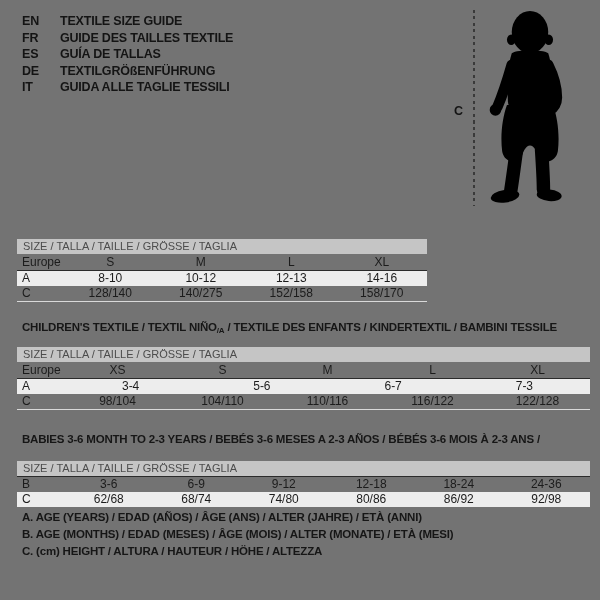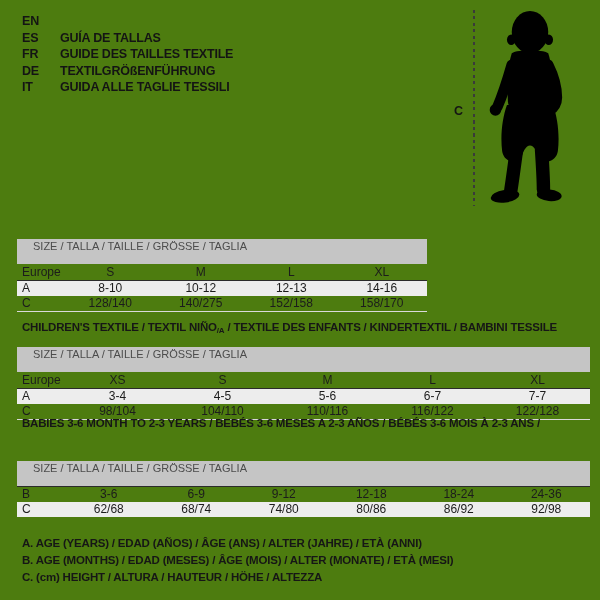--- a/index.html
+++ b/index.html
@@ -1,64 +1,65 @@
 <!DOCTYPE html>
 <html><head>
 <meta charset="utf-8">
 <style>
   html,body{margin:0;padding:0;background:#fff;}
   .page{
-    position:relative;width:600px;height:600px;background:#4d7c0f;overflow:hidden;
+    position:relative;width:600px;height:600px;background:#737373;overflow:hidden;
     font-family:"Liberation Sans", sans-serif;color:#111;
   }
   
   .lang-list{position:absolute;top:13px;left:22px;}
   .lang-row{display:flex;font-weight:bold;font-size:12.5px;line-height:16.5px;letter-spacing:-0.2px;color:#141414;}
   .lang-code{width:38px;}
   
   .measure-line{position:absolute;left:473px;top:10px;width:2px;height:196px;
     background:repeating-linear-gradient(to bottom,#3a3a3a 0 3px,transparent 3px 6.5px);}
   .measure-label{position:absolute;left:454px;top:104px;font-weight:bold;font-size:12.5px;color:#141414;}
   .silhouette{position:absolute;left:482px;top:5px;}
   
   .sec-title{position:absolute;left:22px;font-weight:bold;font-size:11.5px;line-height:16px;letter-spacing:-0.2px;color:#161616;white-space:nowrap;}
   .sub{font-size:8px;vertical-align:-2px;}
   
   .size-table{position:absolute;left:17px;}
   .t1{top:239px;width:410px;}
   .t2{top:347px;width:573px;}
   .t3{top:461px;width:573px;}
-  .size-bar{background:#c5c5c5;color:#4c4c4c;font-size:11px;height:25px;line-height:15px;padding-left:16px;}
+  .size-bar{background:#c5c5c5;color:#4c4c4c;font-size:11px;height:15px;line-height:15px;padding-left:6px;}
   .size-bar.ruled{border-bottom:1px solid #2b2b2b;}
   .trow{display:flex;height:15px;line-height:15px;font-size:12px;color:#1c1c1c;}
   .trow.hdr{border-bottom:1px solid #2b2b2b;height:16px;line-height:16px;}
   .trow.shaded{background:#ededed;}
   .trow .lbl{width:48px;padding-left:5px;box-sizing:border-box;}
   .trow .cell{flex:1;text-align:center;}
   .t1 .bottom-rule,.t2 .bottom-rule{height:1px;background:#d9d9d9;}
   
-  .footnotes{position:absolute;left:22px;top:535px;}
+  .footnotes{position:absolute;left:22px;top:509px;}
   .footnote{font-weight:bold;font-size:11.5px;line-height:17.2px;letter-spacing:-0.2px;color:#161616;white-space:nowrap;}
 </style>
 </head>
 <body>
 
 <div class="page">
 
   <div class="lang-list">
     <div class="lang-row">
       <span class="lang-code">EN</span>
+      <span class="lang-label">TEXTILE SIZE GUIDE</span>
+    </div>
+    <div class="lang-row">
+      <span class="lang-code">FR</span>
+      <span class="lang-label">GUIDE DES TAILLES TEXTILE</span>
     </div>
     <div class="lang-row">
       <span class="lang-code">ES</span>
       <span class="lang-label">GUÍA DE TALLAS</span>
-    </div>
-    <div class="lang-row">
-      <span class="lang-code">FR</span>
-      <span class="lang-label">GUIDE DES TAILLES TEXTILE</span>
     </div>
     <div class="lang-row">
       <span class="lang-code">DE</span>
       <span class="lang-label">TEXTILGRÖßENFÜHRUNG</span>
     </div>
     <div class="lang-row">
       <span class="lang-code">IT</span>
       <span class="lang-label">GUIDA ALLE TAGLIE TESSILI</span>
     </div>
   </div>
@@ -117,37 +118,36 @@
       <span class="lbl">Europe</span>
       <span class="cell">XS</span>
       <span class="cell">S</span>
       <span class="cell">M</span>
       <span class="cell">L</span>
       <span class="cell">XL</span>
     </div>
     <div class="trow shaded">
       <span class="lbl">A</span>
       <span class="cell">3-4</span>
-      <span class="cell">4-5</span>
       <span class="cell">5-6</span>
       <span class="cell">6-7</span>
-      <span class="cell">7-7</span>
+      <span class="cell">7-3</span>
     </div>
     <div class="trow">
       <span class="lbl">C</span>
       <span class="cell">98/104</span>
       <span class="cell">104/110</span>
       <span class="cell">110/116</span>
       <span class="cell">116/122</span>
       <span class="cell">122/128</span>
     </div>
     <div class="bottom-rule"></div>
   </div>
 
-  <div class="sec-title" style="top:415px">
+  <div class="sec-title" style="top:431px">
     <div>BABIES 3-6 MONTH TO 2-3 YEARS / BEBÉS 3-6 MESES A 2-3 AÑOS / BÉBÉS 3-6 MOIS À 2-3 ANS /</div>
   </div>
   <div class="size-table t3">
     <div class="size-bar ruled">SIZE / TALLA / TAILLE / GRÖSSE / TAGLIA</div>
     <div class="trow">
       <span class="lbl">B</span>
       <span class="cell">3-6</span>
       <span class="cell">6-9</span>
       <span class="cell">9-12</span>
       <span class="cell">12-18</span>

